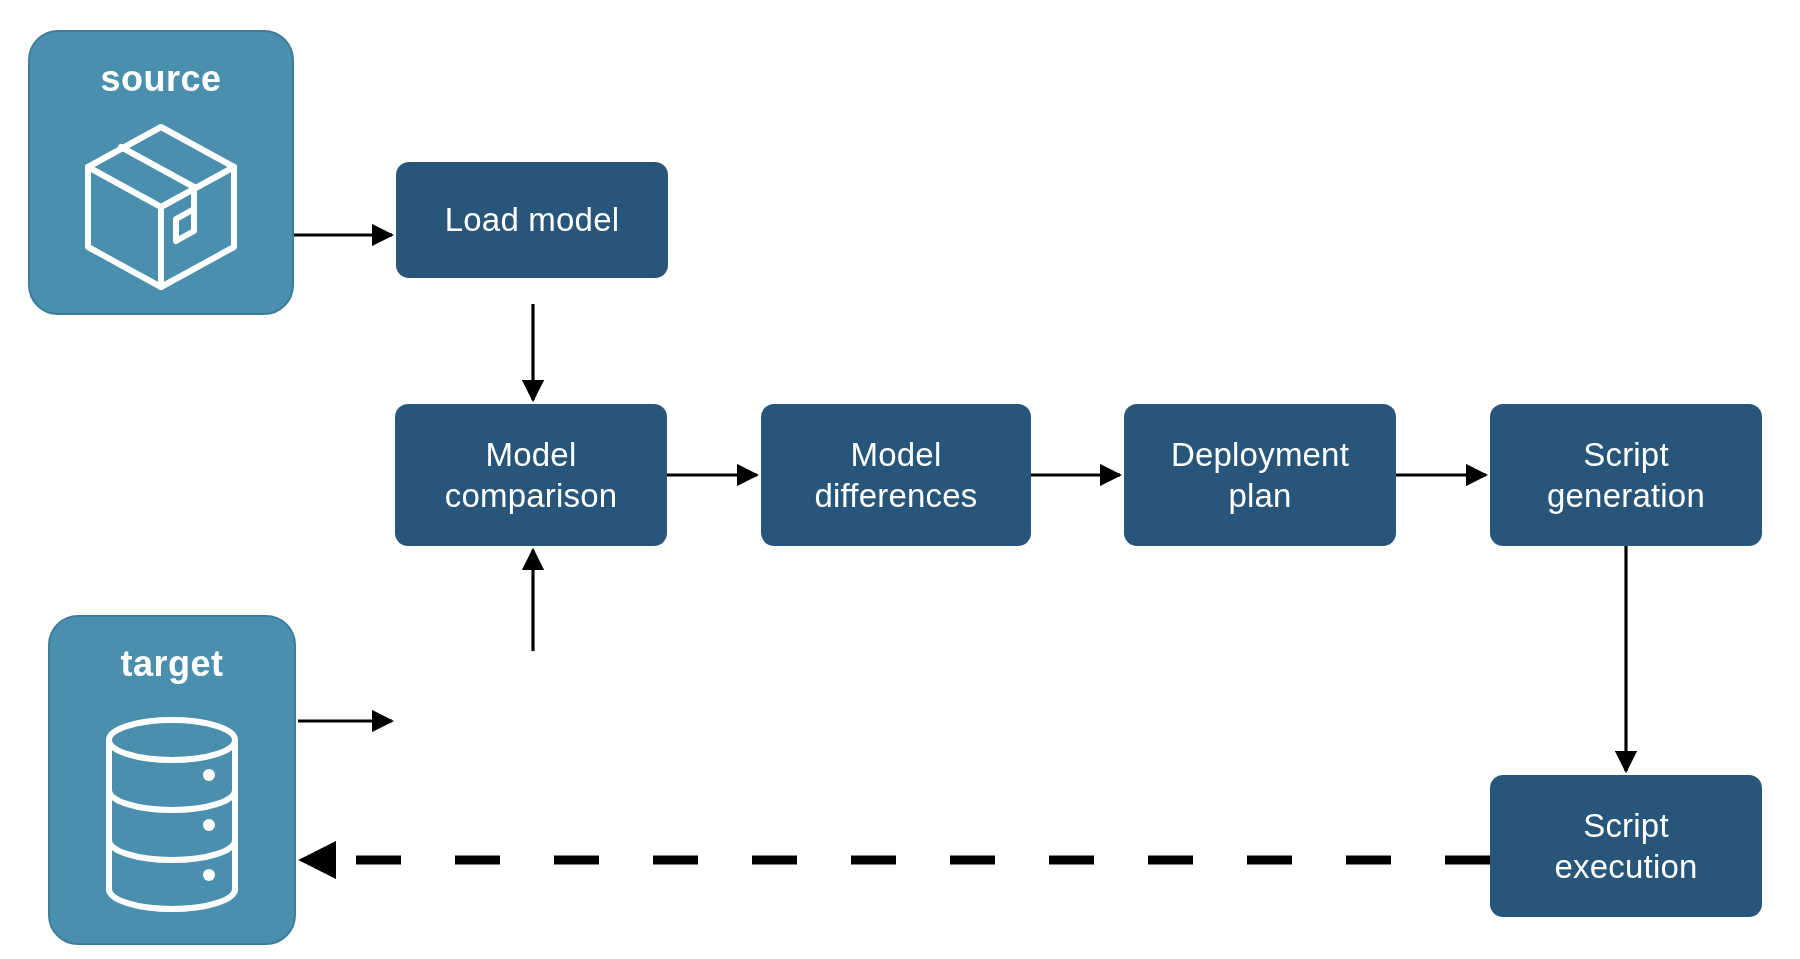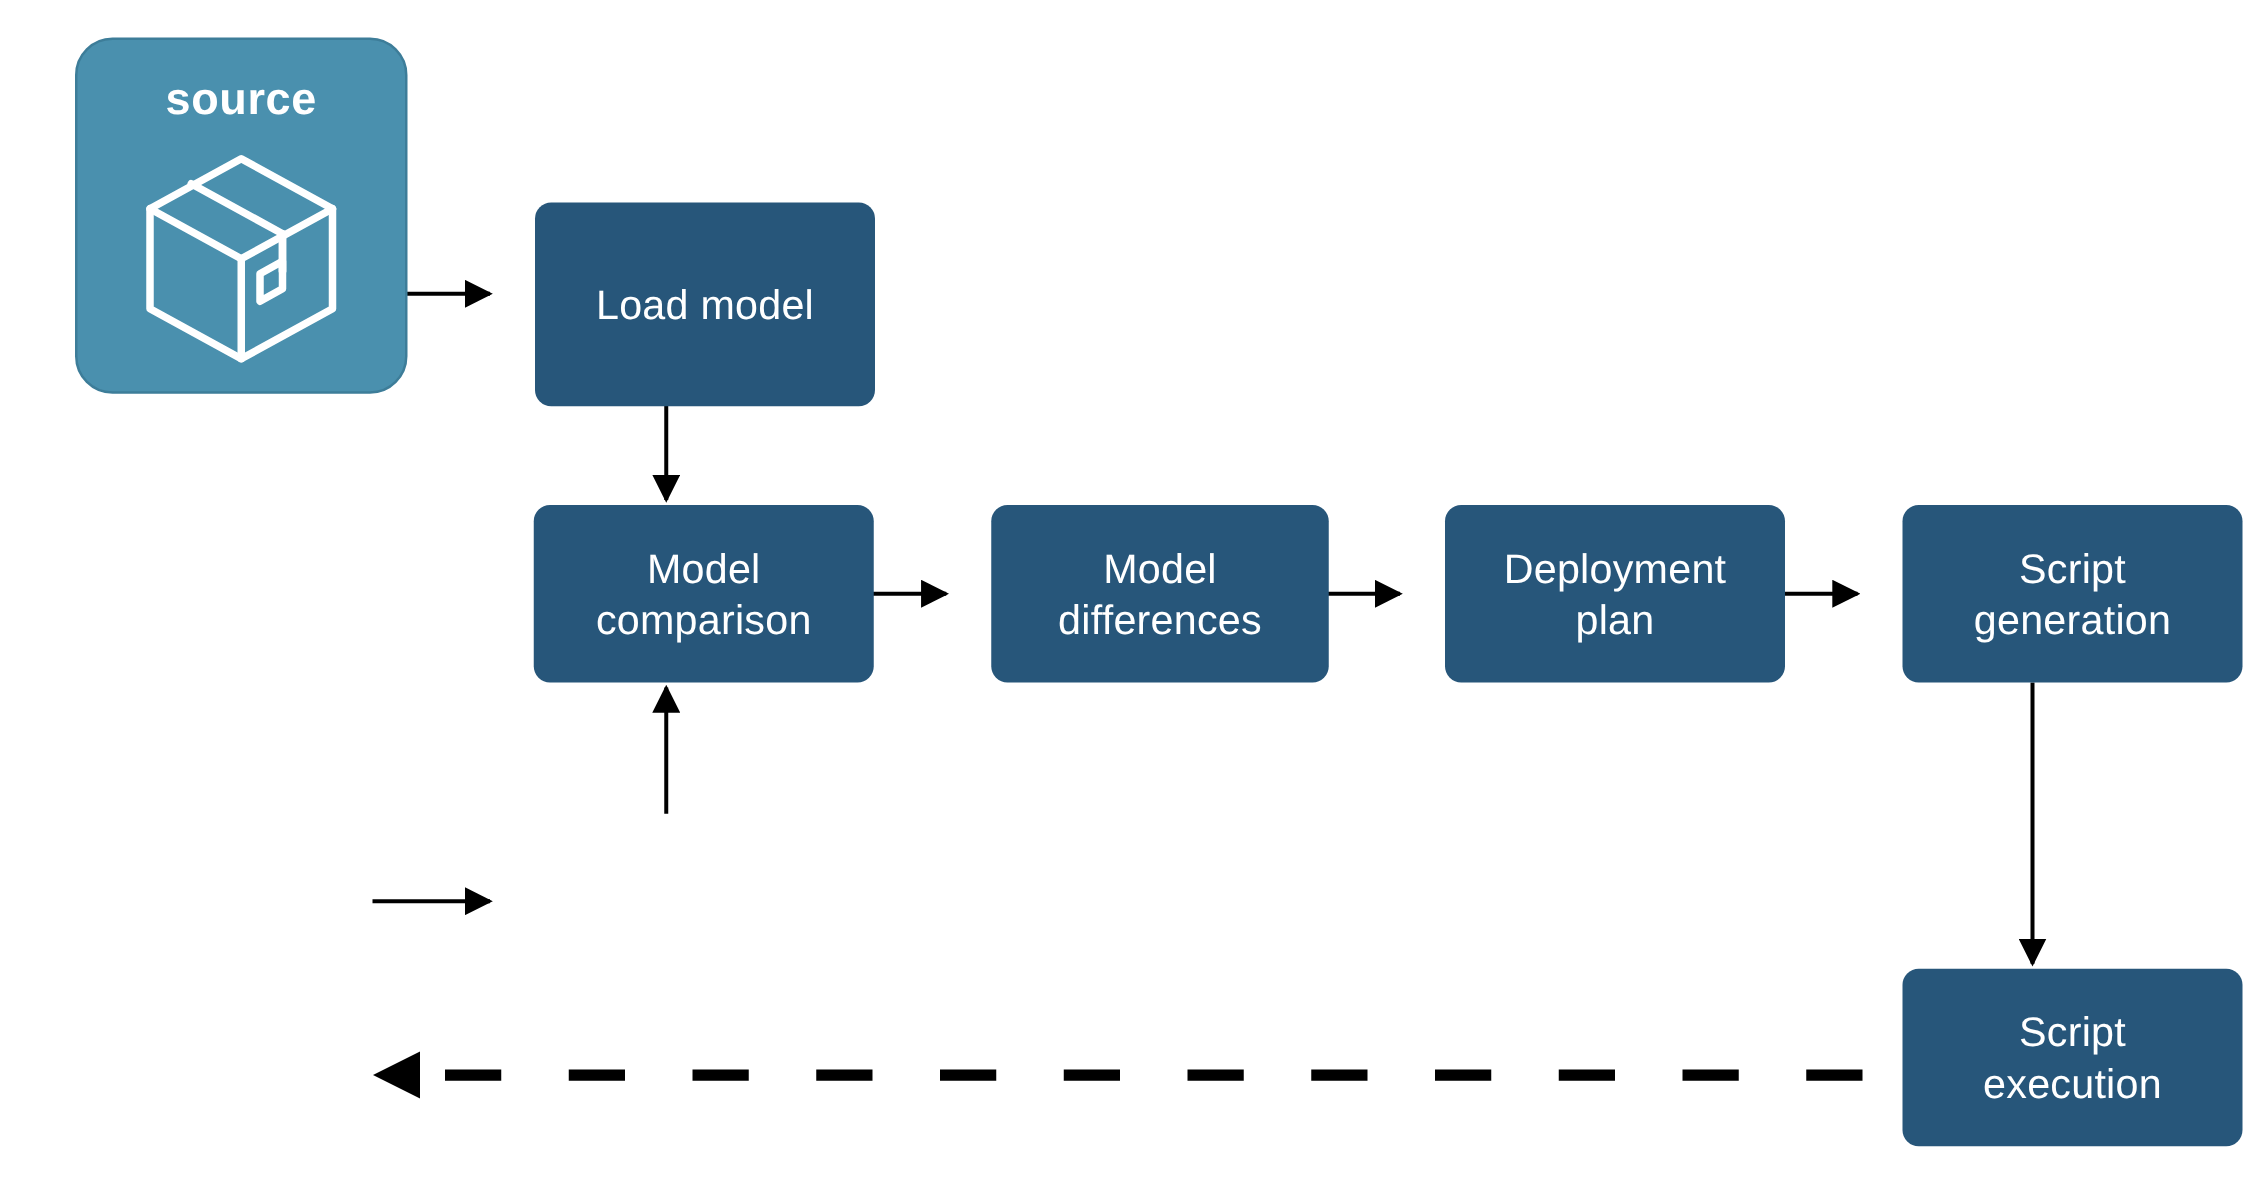--- a/index.html
+++ b/index.html
@@ -26,21 +26,20 @@
     pointer-events: none;
   }
   .node {
     position: absolute;
     box-sizing: border-box;
     display: flex;
     align-items: center;
     justify-content: center;
     text-align: center;
     color: #ffffff;
-    margin-left: 32px;
   }
   .process {
     background: #27567a;
     border-radius: 13px;
     font-size: 33px;
     line-height: 1.25;
     font-weight: 400;
     letter-spacing: 0.2px;
   }
   .endpoint {
@@ -111,22 +110,42 @@
           <path d="M 22 48 L 95 88 L 168 48"></path>
           <path d="M 95 88 L 95 168"></path>
           <path d="M 55 28 L 128 68 L 128 98"></path>
           <path d="M 128 68 L 128 98"></path>
           <path d="M 110 100 L 128 90 L 128 112 L 110 122 Z"></path>
         </g>
       </svg>
     </div>
   </div>
 
+  <div class="node endpoint" style="left:48px; top:615px; width:248px; height:330px;">
+    <div class="endpoint-label">target</div>
+    <div class="endpoint-icon">
+      <svg width="160" height="205" viewBox="0 0 160 205" xmlns="http://www.w3.org/2000/svg">
+        <g fill="none" stroke="#ffffff" stroke-width="6" stroke-linecap="round">
+          <ellipse cx="80" cy="28" rx="63" ry="20"></ellipse>
+          <path d="M 17 28 L 17 177"></path>
+          <path d="M 143 28 L 143 177"></path>
+          <path d="M 17 177 A 63 20 0 0 0 143 177"></path>
+          <path d="M 17 78 A 63 20 0 0 0 143 78"></path>
+          <path d="M 17 128 A 63 20 0 0 0 143 128"></path>
+        </g>
+        <g fill="#ffffff">
+          <circle cx="117" cy="63" r="6"></circle>
+          <circle cx="117" cy="113" r="6"></circle>
+          <circle cx="117" cy="163" r="6"></circle>
+        </g>
+      </svg>
+    </div>
+  </div>
 
-  <div class="node process" style="left:396px; top:162px; width:272px; height:163px;">
+  <div class="node process" style="left:396px; top:162px; width:272px; height:116px;">
     <span class="process-label">Load model</span>
   </div>
 
   <div class="node process" style="left:395px; top:404px; width:272px; height:142px;">
     <span class="process-label">Model
 comparison</span>
   </div>
 
   <div class="node process" style="left:761px; top:404px; width:270px; height:142px;">
     <span class="process-label">Model

